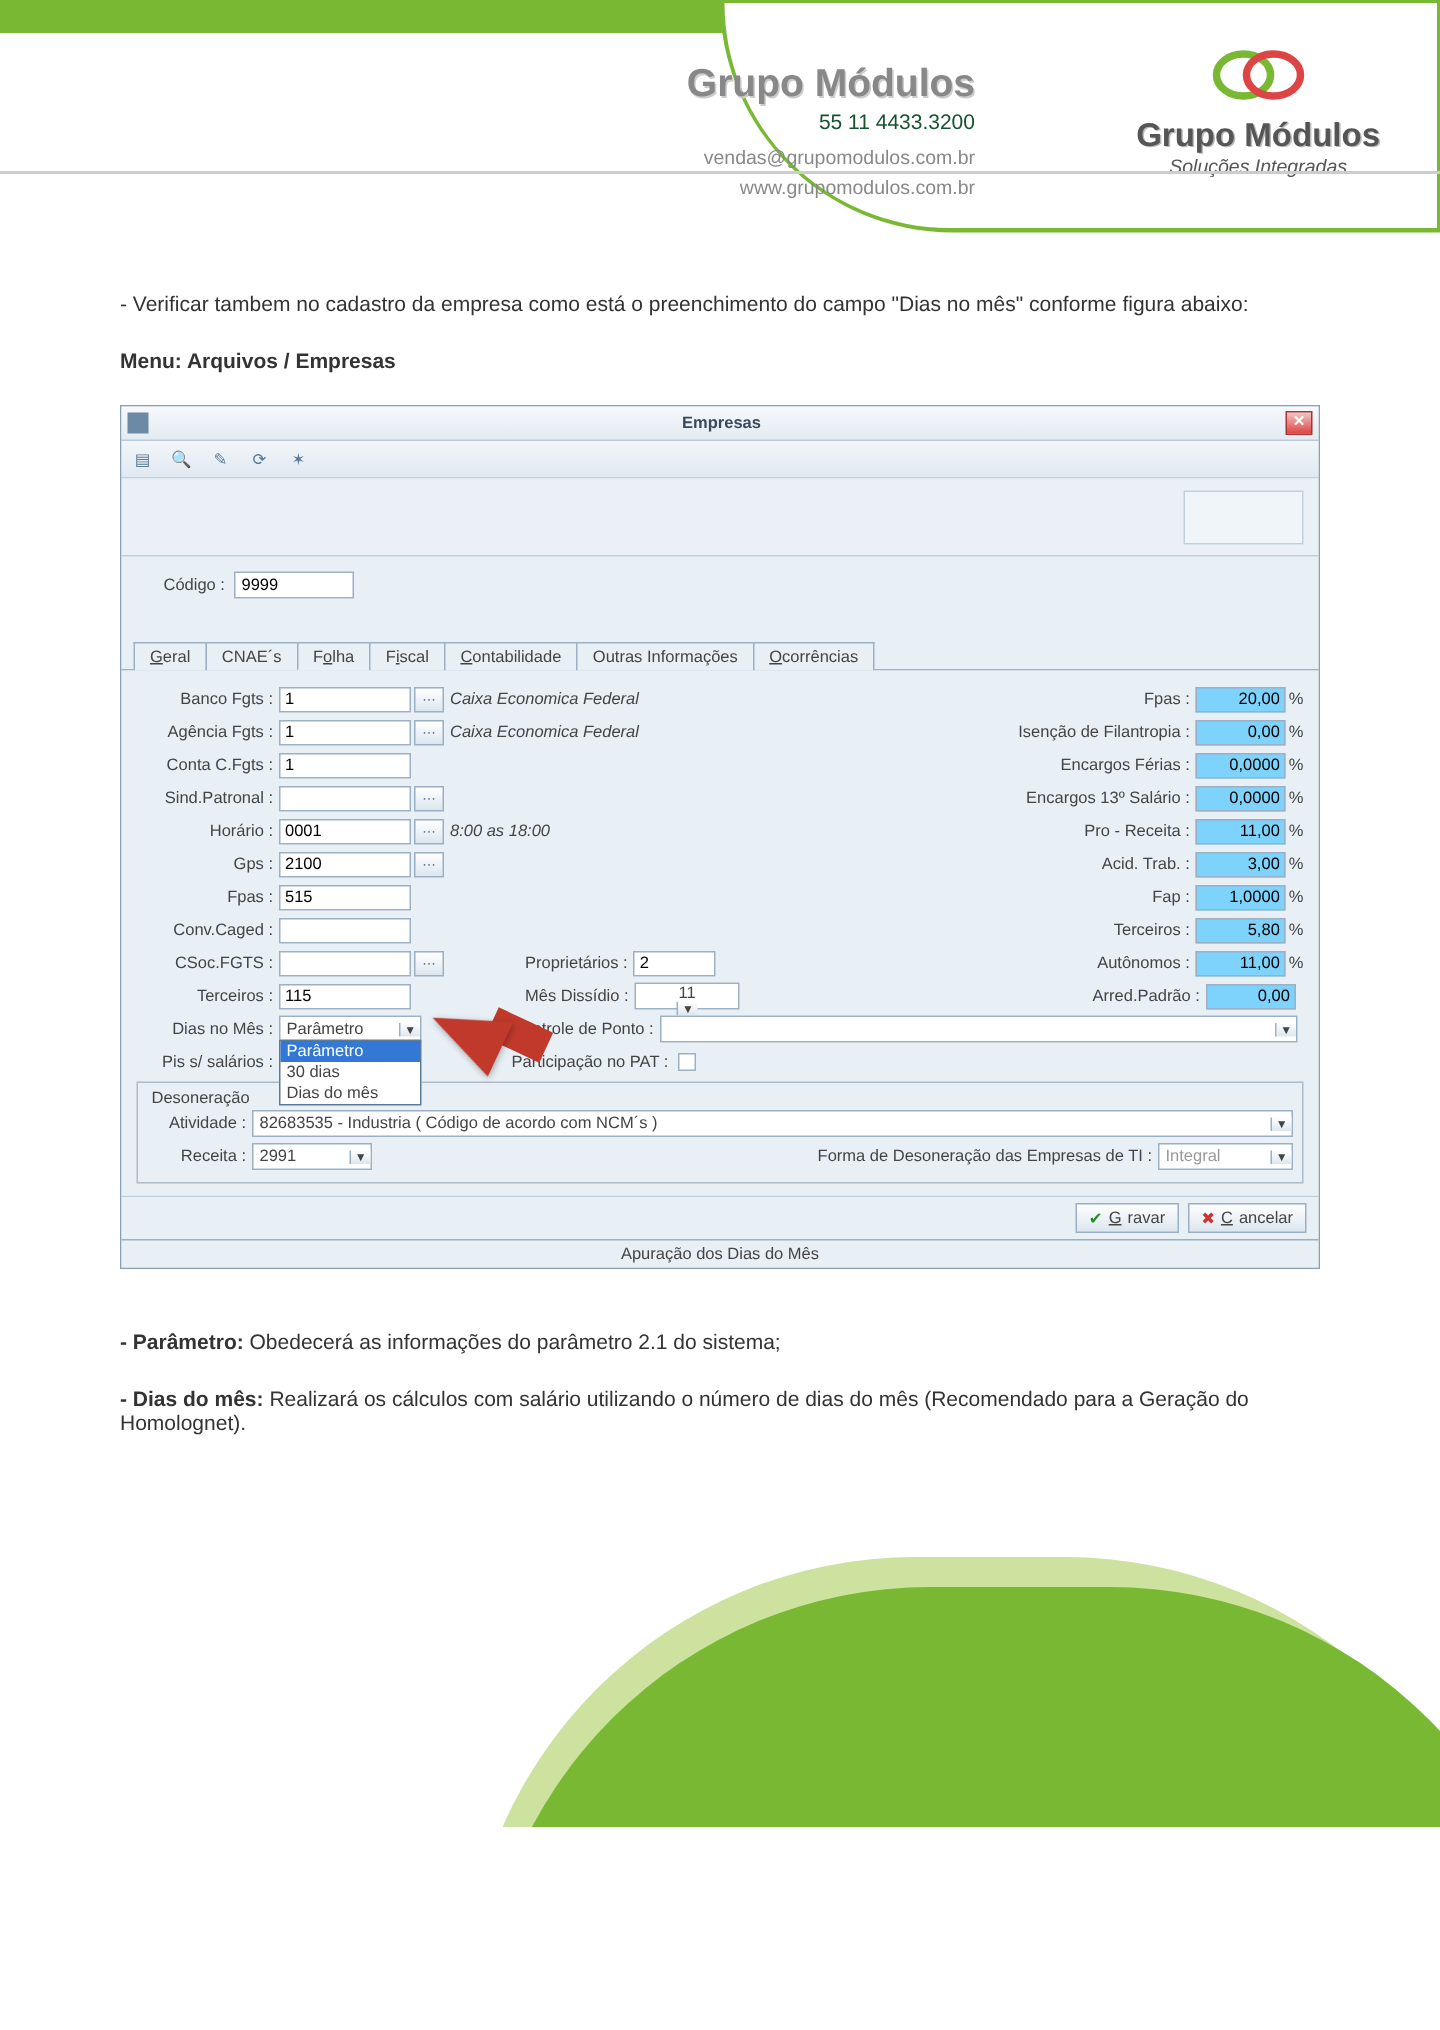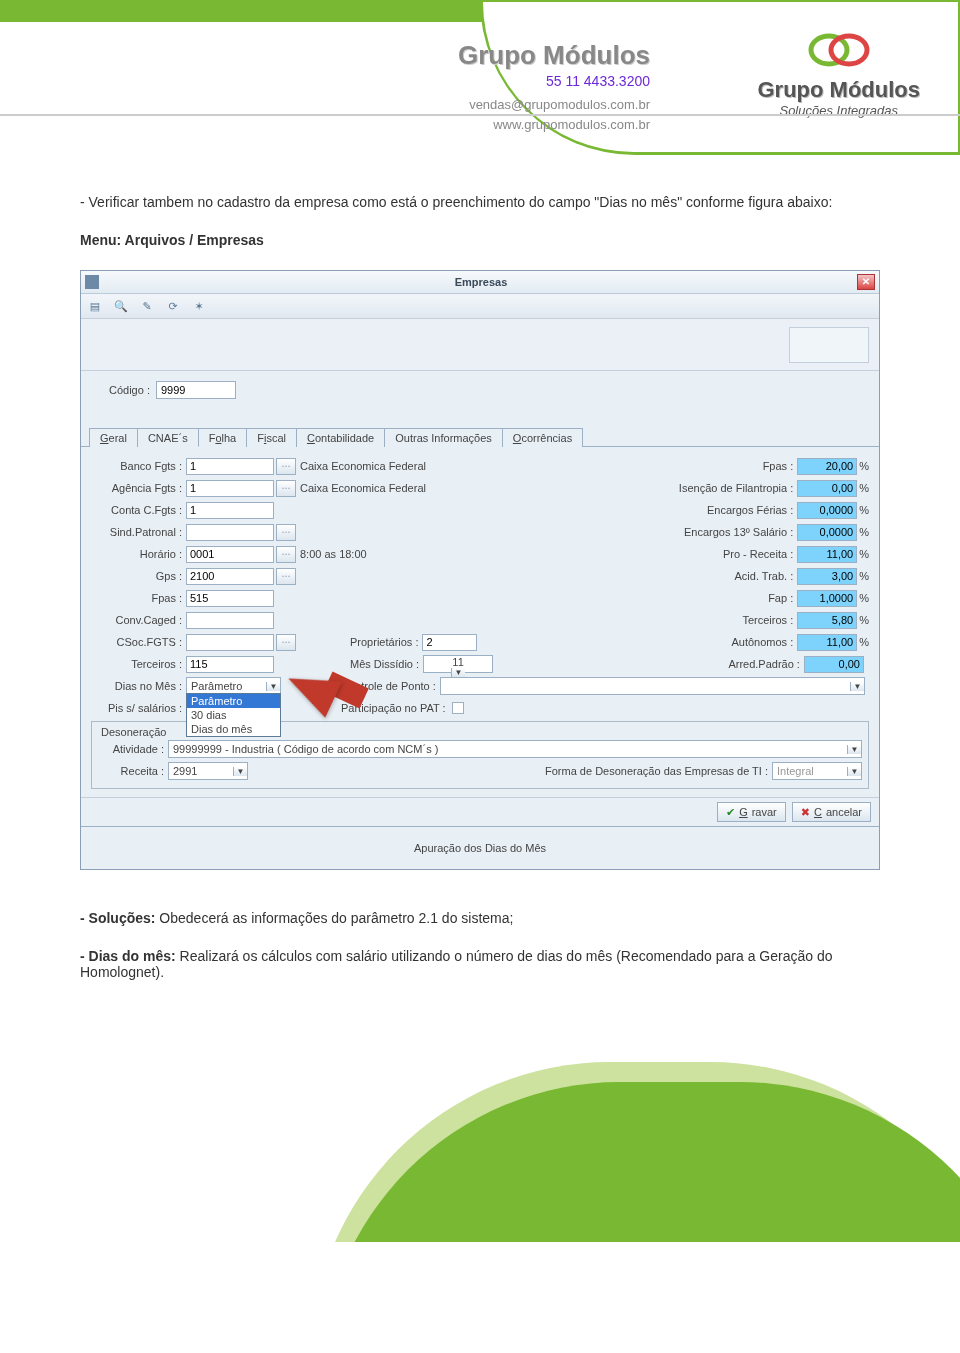--- a/index.html
+++ b/index.html
@@ -5,21 +5,21 @@
   * { box-sizing: border-box; margin: 0; padding: 0; }
   body { font-family: Verdana, Tahoma, sans-serif; font-size: 12px; background: #fff; width: 960px; position: relative; }
   
   
   .header { position: relative; height: 116px; }
   .header-green-bar { position: absolute; top: 0; left: 0; width: 600px; height: 22px; background: #78b833; border-radius: 0 0 22px 0; }
   .header-swoosh { position: absolute; top: 0; right: 0; width: 480px; height: 155px; background: #78b833; border-radius: 0 0 0 155px; }
   .header-swoosh-inner { position: absolute; top: 2px; right: 2px; width: 475px; height: 150px; background: #fff; border-radius: 0 0 0 150px; }
   .header-info { position: absolute; top: 40px; left: 340px; text-align: right; width: 310px; }
   .header-brand { color: #888; font-size: 26px; font-weight: bold; text-shadow: 1px 1px 0 #ccc; margin-bottom: 2px; }
-  .header-phone { color: #6d28d9; font-size: 14px; }
+  .header-phone { color: #14532d; font-size: 14px; }
   .header-links { color: #888; font-size: 13px; margin-top: 6px; line-height: 1.5; }
   .header-logo { position: absolute; top: 30px; right: 40px; text-align: center; }
   .logo-rings { margin: 0 auto 4px; }
   .header-logo-text { color: #555; font-size: 22px; font-weight: bold; text-shadow: 1px 1px 0 #bbb; }
   .header-logo-sub { color: #555; font-size: 13px; font-style: italic; }
   .header-hr { position: absolute; bottom: 0; left: 0; width: 100%; border: none; border-top: 2px solid #ccc; }
   
   
   .content { padding: 50px 80px 40px; font-size: 14px; color: #333; margin-top: 28px; }
   .content p { margin-bottom: 22px; text-align: justify; }
@@ -44,42 +44,42 @@
   .win-tab { padding: 3px 10px 2px; border: 1px solid #9cb0c5; border-bottom: none; margin-right: -1px; background: #e8eff5; position: relative; top: 1px; font-size: 11px; }
   .win-tab.active { background: #e8eff5; border-bottom: 1px solid #e8eff5; font-weight: normal; }
   .win-tab u { text-decoration: underline; }
   
   .win-form { padding: 8px 10px; background: #e8eff5; position: relative; }
   .form-row { display: flex; align-items: center; height: 22px; }
   .fl { width: 95px; text-align: right; padding-right: 4px; font-size: 11px; color: #444; }
   .fi { width: 88px; height: 17px; border: 1px solid #9cb0c5; background: #fff; padding: 0 3px; font-size: 11px; }
   .fi-sm { width: 55px; }
   .lkbtn { width: 20px; height: 17px; border: 1px solid #9cb0c5; background: linear-gradient(#fff,#dce6ef); margin-left: 2px; display: inline-flex; align-items: center; justify-content: center; font-size: 9px; color: #5a7a95; }
-  .desc { margin-left: 4px; font-size: 11px; color: #444; }
+  .desc { margin-left: 4px; font-size: 11px; color: #444; font-style: italic; }
   .flr { flex: 1; text-align: right; padding-right: 4px; font-size: 11px; color: #444; }
   .fir { width: 60px; height: 17px; border: 1px solid #9cb0c5; background: #7dd3fc; padding: 0 3px; text-align: right; font-size: 11px; }
   .pct { margin-left: 2px; font-size: 11px; }
   .dd { width: 95px; height: 18px; border: 1px solid #9cb0c5; background: #fff; display: flex; align-items: center; }
   .dd span { flex: 1; padding: 0 4px; font-size: 11px; }
   .dd .arr { width: 14px; text-align: center; background: linear-gradient(#fff,#dce6ef); border-left: 1px solid #9cb0c5; font-size: 8px; }
   .ddlist { position: absolute; background: #fff; border: 1px solid #5a7a95; font-size: 11px; z-index: 10; width: 95px; }
   .ddlist div { padding: 1px 4px; }
   .ddlist .sel { background: #3478d5; color: #fff; }
   .fieldset { border: 1px solid #aabbc9; padding: 4px 6px 6px; margin-top: 2px; }
   .fieldset-lbl { font-size: 11px; margin-top: -11px; background: #e8eff5; display: inline-block; padding: 0 3px; }
   .chk { width: 12px; height: 12px; border: 1px solid #9cb0c5; background: #fff; display: inline-block; vertical-align: middle; }
   
   .arrow-callout { position: absolute; left: 205px; top: 222px; z-index: 5; }
   .arrow-shape { width: 0; height: 0; border-top: 20px solid transparent; border-bottom: 20px solid transparent; border-right: 50px solid #c0392b; filter: drop-shadow(1px 1px 2px rgba(0,0,0,0.3)); transform: rotate(25deg); }
   .arrow-tail { position: absolute; left: 40px; top: 10px; width: 40px; height: 22px; background: #c0392b; transform: rotate(25deg); }
   
   .win-btns { display: flex; justify-content: flex-end; gap: 6px; padding: 4px 8px; border-top: 1px solid #c3d0dc; background: #e8eff5; }
   .wbtn { height: 20px; padding: 0 8px; border: 1px solid #9cb0c5; background: linear-gradient(#fff,#dce6ef); font-size: 11px; display: flex; align-items: center; gap: 4px; }
   .wbtn .ic { font-size: 11px; }
-  .win-footer { text-align: center; padding: 15px; font-size: 11px; border-top: 1px solid #9cb0c5; background: #e8eff5; }
+  .win-footer { text-align: center; padding: 3px; font-size: 11px; border-top: 1px solid #9cb0c5; background: #e8eff5; }
   
   
   .page-footer { position: relative; height: 200px; overflow: hidden; }
   .footer-curve1 { position: absolute; bottom: -120px; right: -50px; width: 700px; height: 300px; background: #cde29f; border-radius: 350px 350px 0 0; }
   .footer-curve2 { position: absolute; bottom: -140px; right: -80px; width: 720px; height: 300px; background: #78b833; border-radius: 360px 360px 0 0; }
 </style>
 </head>
 <body>
 
 <div class="header">
@@ -277,21 +277,21 @@
         <div style="width:60px;"></div>
         <div style="font-size:11px;">Participação no PAT :</div>
         <span class="chk" style="margin-left:6px;"></span>
       </div>
 
       <div class="fieldset">
         <div class="fieldset-lbl">Desoneração</div>
         <div class="form-row">
           <div class="fl" style="width:70px;">Atividade :</div>
           <div class="dd" style="flex:1;">
-              <span>99999999 - Industria ( Código de acordo com NCM´s )</span>
+              <span>82683535 - Industria ( Código de acordo com NCM´s )</span>
               <div class="arr">▼</div>
             </div>
         </div>
         <div class="form-row">
           <div class="fl" style="width:70px;">Receita :</div>
           <div class="dd" style="width:80px;">
               <span>2991</span>
               <div class="arr">▼</div>
             </div>
           <div class="flr">Forma de Desoneração das Empresas de TI :</div>
@@ -309,21 +309,21 @@
     </div>
 
     <div class="win-btns">
       <div class="wbtn"><span class="ic" style="color:#2a8a2a;">✔</span><u>G</u>ravar</div>
       <div class="wbtn"><span class="ic" style="color:#c33;">✖</span><u>C</u>ancelar</div>
     </div>
     <div class="win-footer">Apuração dos Dias do Mês</div>
   </div>
 
   <div class="line">
-    <span class="b">- Soluções:</span><span> Obedecerá as informações do parâmetro 2.1 do sistema;</span>
+    <span class="b">- Parâmetro:</span><span> Obedecerá as informações do parâmetro 2.1 do sistema;</span>
   </div>
   <div class="line">
     <span class="b">- Dias do mês:</span><span> Realizará os cálculos com salário utilizando o número de dias do mês (Recomendado para a Geração do Homolognet).</span>
   </div>
 </div>
 
 <div class="page-footer">
   <div class="footer-curve1"></div>
   <div class="footer-curve2"></div>
 </div>

